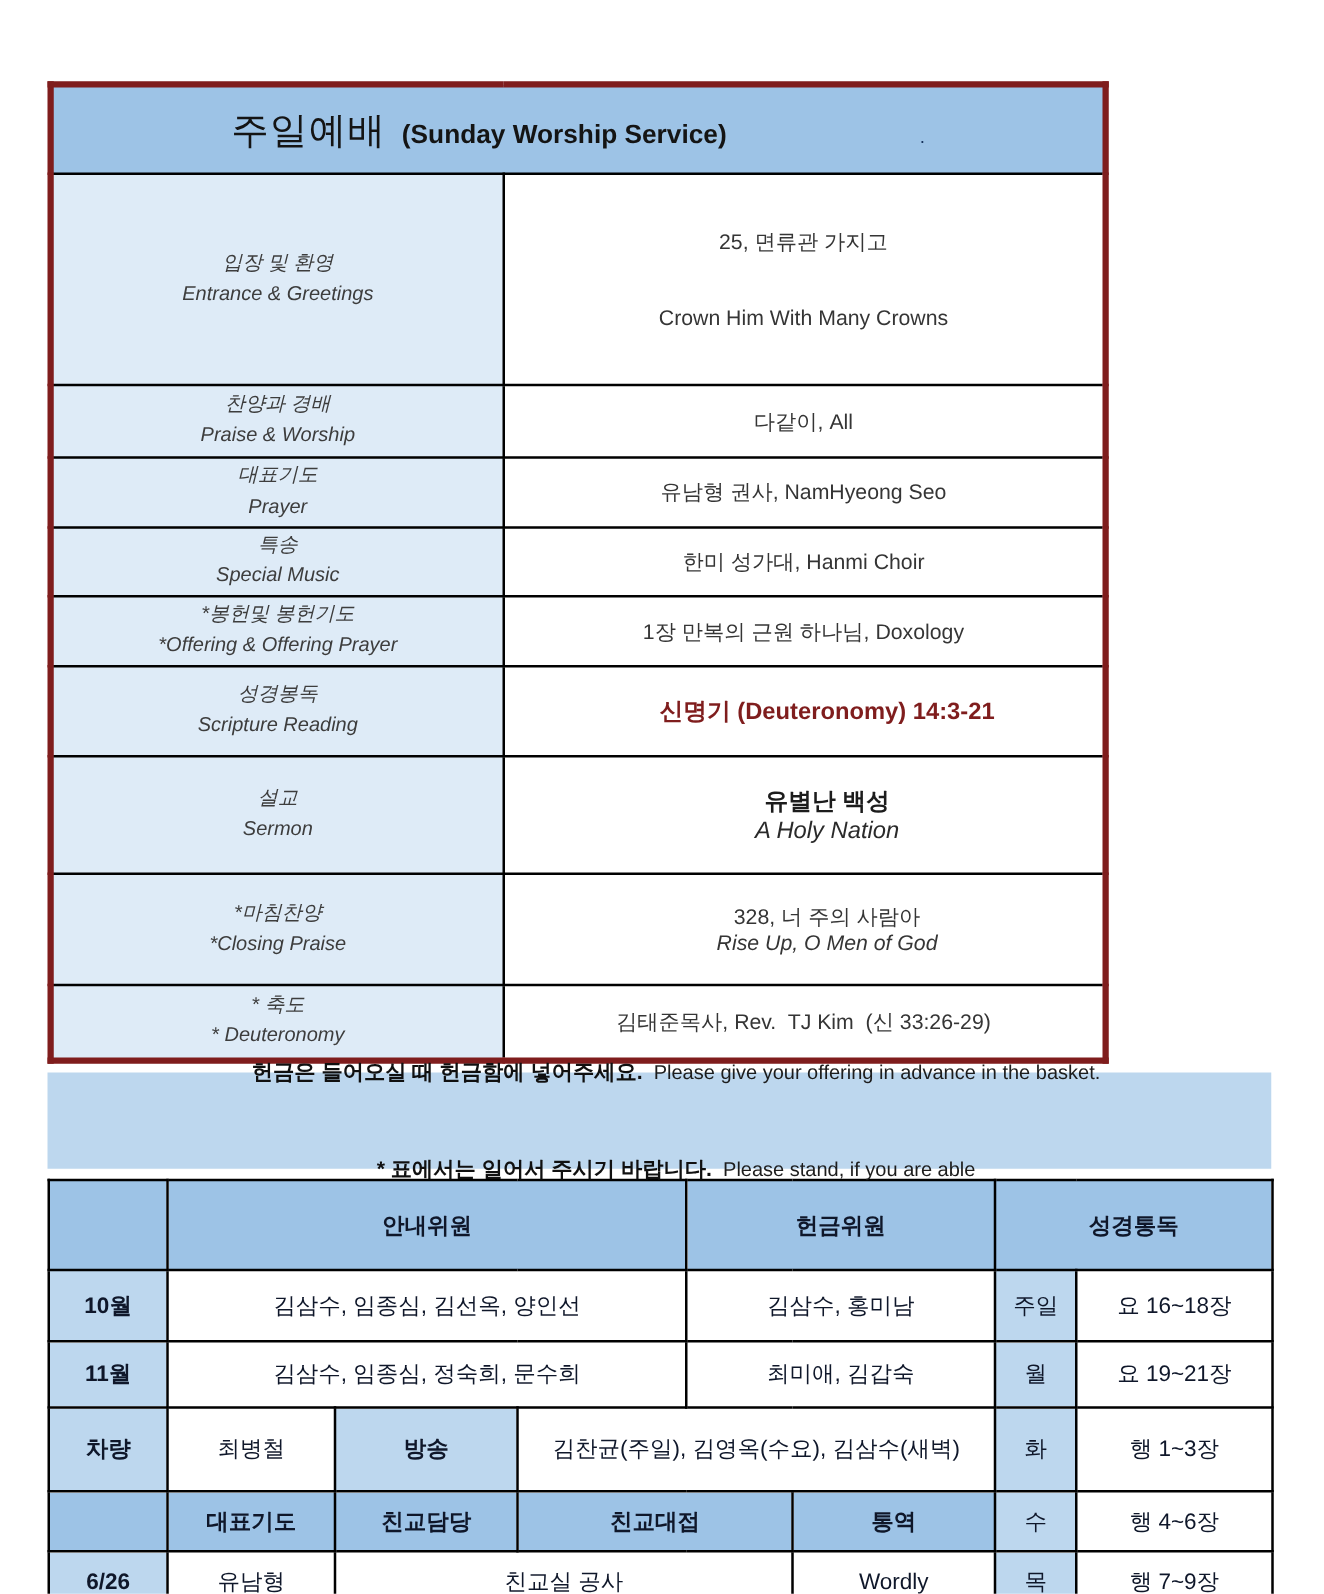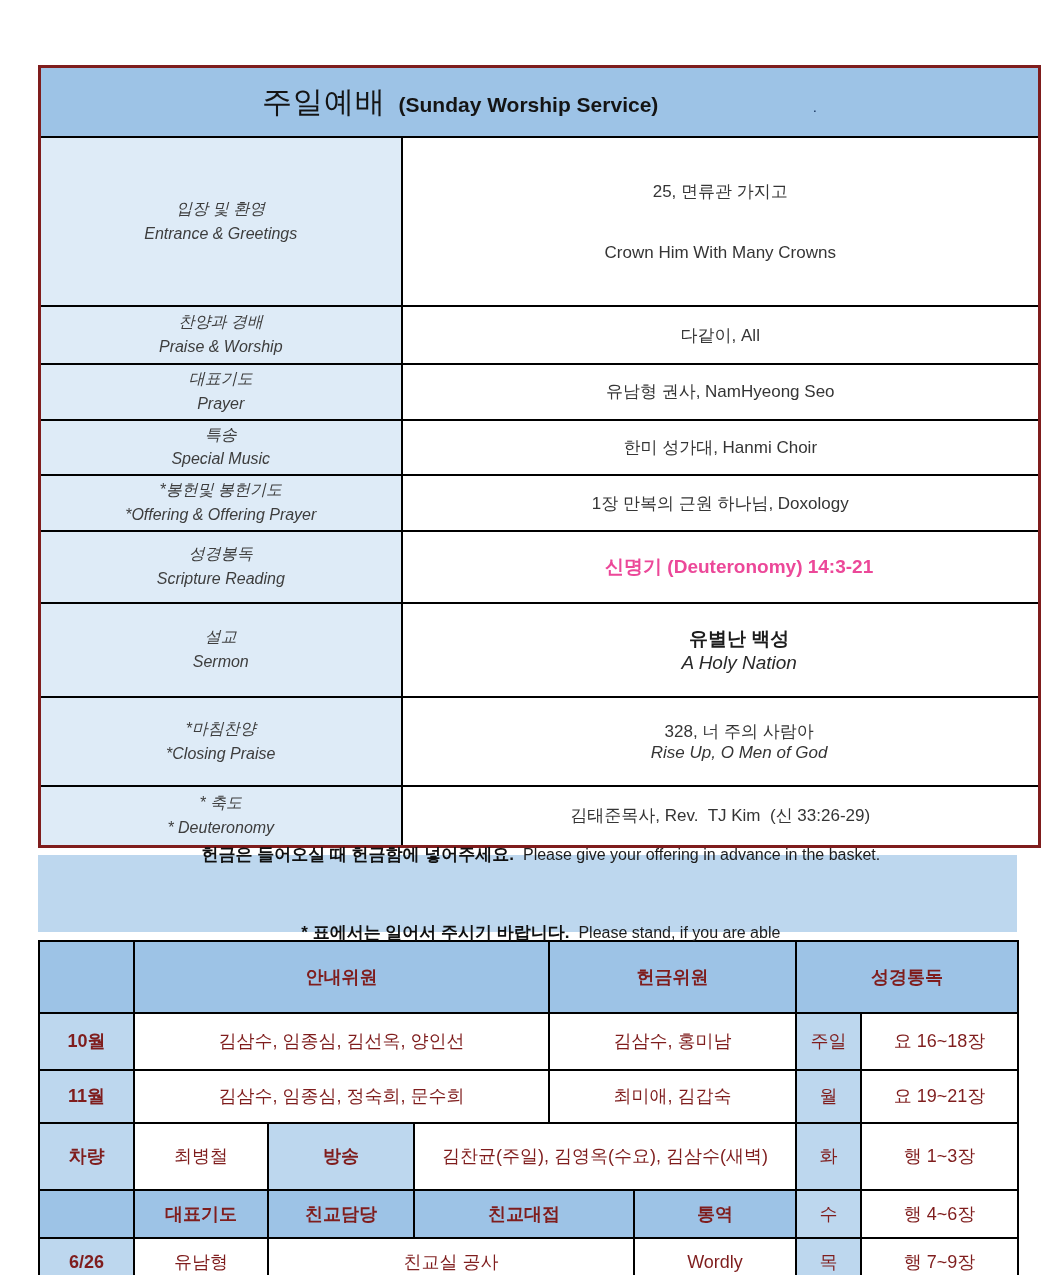--- a/index.html
+++ b/index.html
@@ -6,47 +6,47 @@
   body{
     width:1059px;height:1275px;
     font-family:"Liberation Sans","DejaVu Sans",sans-serif;
     color:#2e2e2e;
     -webkit-font-smoothing:antialiased;
   }
   .page{position:relative;width:979px;margin:65px 0 0 38px;}
 
   
   table{border-collapse:collapse;table-layout:fixed;}
-  .svc{width:1003px;border:3px solid #7f1d1d;}
+  .svc{width:849px;border:5px solid #7f1d1d;}
   .svc td{border:2px solid #000;text-align:center;vertical-align:middle;padding:2px 6px;}
   .title-cell{background:#9DC3E6;height:64px;}
   .t-ko{font-size:30px;font-weight:500;color:#141414;letter-spacing:1px;}
   .t-en{font-size:21px;font-weight:700;color:#141414;margin-left:8px;}
   .t-dot{font-size:15px;color:#15315b;margin-left:150px;}
   .svc .lbl{background:#DEEBF7;width:358px;font-size:16px;color:#3d3d3d;line-height:1.55;font-style:italic;}
   .svc .val{background:#fff;font-size:17px;color:#353535;white-space:pre-wrap;}
-  .bold-val{font-weight:700;font-size:19px;color:#ec4899;}
+  .bold-val{font-weight:700;font-size:19px;color:#7f1d1d;}
   .ital{font-style:italic;}
   .sermon-ko{font-weight:700;font-size:19px;color:#1c1c1c;}
   .sermon-en{font-style:italic;font-size:19px;color:#2a2a2a;}
 
   
   .notice{
     width:979px;height:77px;background:#BDD7EE;margin-top:7px;
     display:flex;flex-direction:column;justify-content:center;align-items:center;gap:19px;
   }
   .notice .row{white-space:pre-wrap;}
   .notice .ko{font-weight:700;font-size:17px;color:#101010;}
   .notice .en{font-size:16px;color:#1d1d1d;}
 
   
   .roster{width:979px;border:2px solid #000;margin-top:8px;}
   .roster td{
     border:2px solid #000;text-align:center;vertical-align:middle;
-    font-size:18px;color:#7f1d1d;padding:2px 4px;overflow:hidden;
+    font-size:18px;color:#0f172a;padding:2px 4px;overflow:hidden;
   }
   .hdr{background:#9DC3E6;color:#fff;font-weight:700;font-size:19px;}
   .lite{background:#BDD7EE;}
   .datecell{background:#BDD7EE;font-weight:700;color:#0f0f0f;font-size:17px;}
   .bcast{background:#BDD7EE;font-weight:700;color:#111;}
 </style>
 </head>
 <body>
 
 <div class="page">

